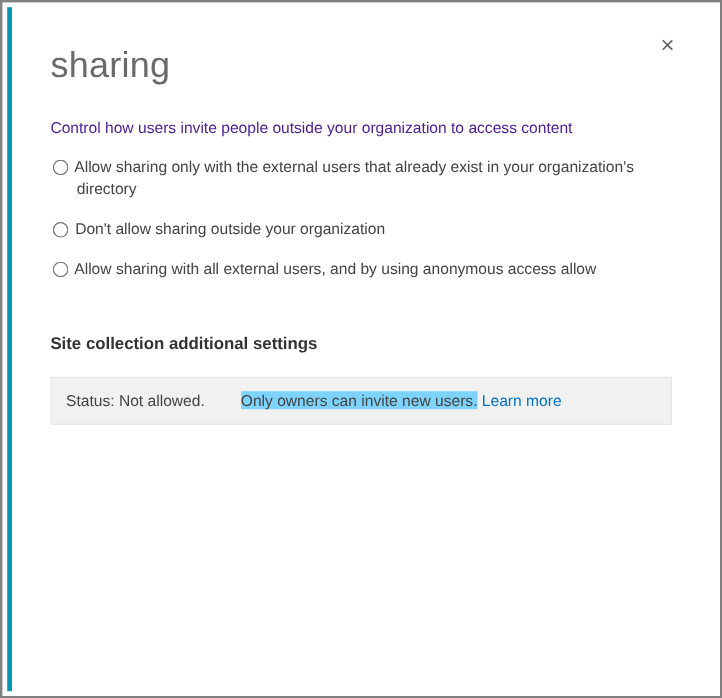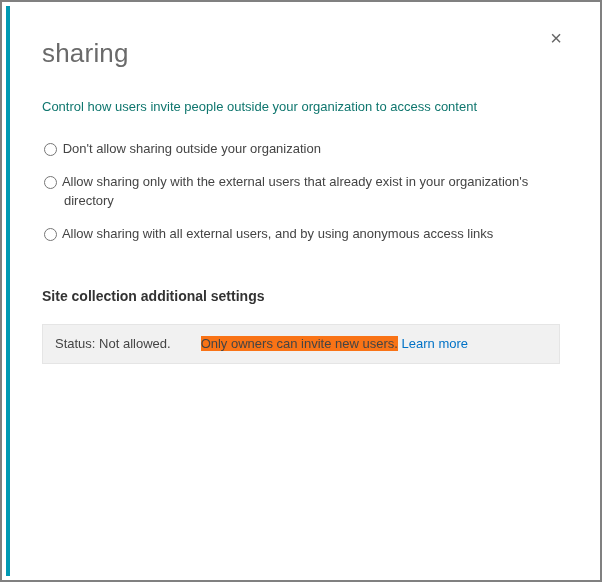--- a/index.html
+++ b/index.html
@@ -34,21 +34,21 @@
   .close {
     position: absolute;
     top: 22px; right: 30px;
     font-size: 20px;
     font-weight: 300;
     color: #666;
     cursor: pointer;
     line-height: 1;
   }
   h1.title {
-    font-size: 26px;
+    font-size: 30px;
     font-weight: 200;
     color: #6a6a6a;
     margin: 12px 0 24px 0;
     letter-spacing: 0.2px;
   }
   .scroll {
     position: absolute;
     left: 28px; right: 20px;
     top: 92px;
     bottom: 8px;
@@ -63,34 +63,34 @@
     height: 16px;
     display: block;
   }
   .section-head {
     font-weight: 700;
     font-size: 14px;
     color: #333;
     margin: 4px 0 4px 0;
   }
   .section-desc {
-    color: #0f766e;
+    color: #4c1d95;
     line-height: 1.4;
-    margin-bottom: 24px;
+    margin-bottom: 14px;
   }
   .radio-row {
     margin: 6px 0 14px 22px;
     line-height: 1.45;
     color: #444;
   }
   .radio-row input[type=radio] {
     margin: 0 2px 0 -20px;
     vertical-align: middle;
   }
-  .hl { background: #f97316; }
+  .hl { background: #7dd3fc; }
   .sect2 { margin-top: 44px; }
   .limit-row { margin-top: 2px; color: #444; }
   .limit-row input[type=checkbox] { margin: 0 6px 0 0; vertical-align: middle; }
   .link { color: #0072c6; cursor: pointer; }
   .sect3 { margin-top: 20px; }
   .status-box {
     background: #f1f1f1;
     border: 1px solid #e5e5e5;
     padding: 10px 12px;
     margin-top: 6px;
@@ -110,29 +110,29 @@
   <div class="panel">
     <div class="close">×</div>
     <h1 class="title">sharing</h1>
 
     <div class="scroll">
 
       <div class="section-desc">Control how users invite people outside your organization to access content</div>
 
       <div class="radio-row">
         <input type="radio" name="sh" style="">
+        <span>Allow sharing only with the external users that already exist in your organization's directory</span>
+      </div>
+      <div class="radio-row">
+        <input type="radio" name="sh" style="">
         <span>Don't allow sharing outside your organization</span>
       </div>
       <div class="radio-row">
         <input type="radio" name="sh" style="">
-        <span>Allow sharing only with the external users that already exist in your organization's directory</span>
-      </div>
-      <div class="radio-row">
-        <input type="radio" name="sh" style="">
-        <span>Allow sharing with all external users, and by using anonymous access links</span>
+        <span>Allow sharing with all external users, and by using anonymous access allow</span>
       </div>
 
       <div class="sect2">
         <div class="section-head">Site collection additional settings</div>
       </div>
 
       <div class="sect3">
         <div class="status-box">
           <div class="status-left">
             <span>Status:</span>

